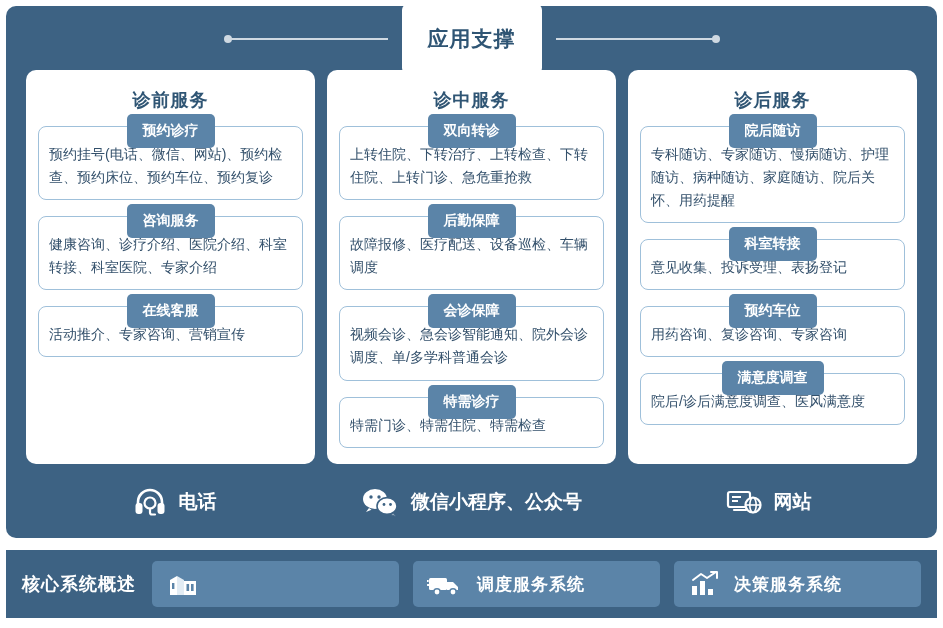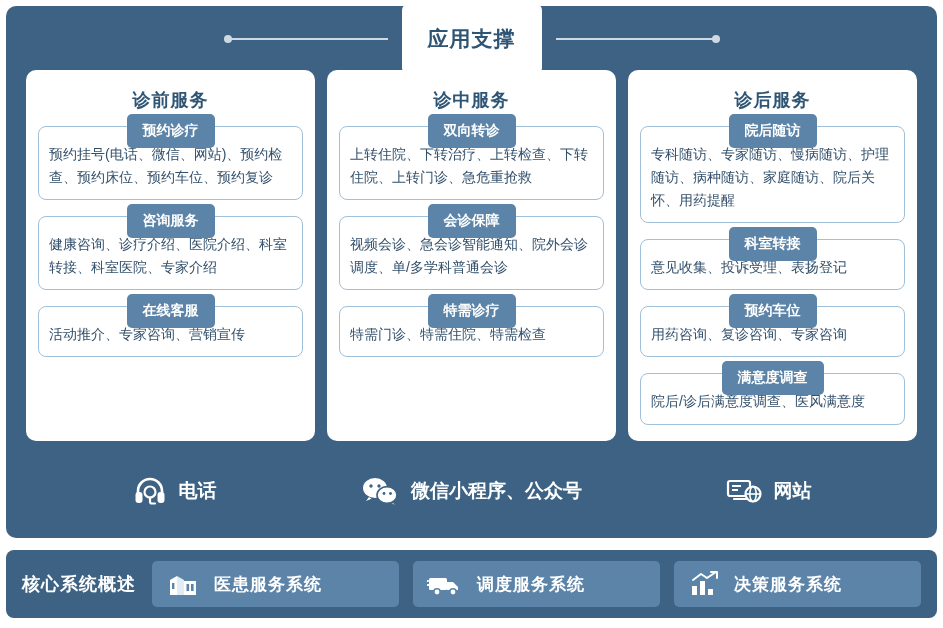--- a/index.html
+++ b/index.html
@@ -111,42 +111,42 @@
     line-height: 1.65;
     text-align: left;
   }
 
   
   .channels {
     position: absolute;
     left: 20px; bottom: 10px;
     width: 891px; height: 52px;
     display: flex;
-    align-items: flex-start;
+    align-items: center;
   }
   .channel {
     display: flex;
     align-items: center;
     justify-content: center;
     gap: 12px;
     color: #ffffff;
     font-size: 19px;
     font-weight: bold;
     flex: 1;
   }
   .channel .ico { display: flex; align-items: center; }
   .channel svg { display: block; }
 
   
   .bottom-bar {
     position: absolute;
     left: 6px; top: 550px;
     width: 931px; height: 68px;
     background: #3d6283;
-    border-radius: 8px;
+    border-radius: 0;
     display: flex;
     align-items: center;
     padding: 0 16px;
     gap: 14px;
   }
   .bottom-title {
     color: #ffffff;
     font-size: 18px;
     font-weight: bold;
     white-space: nowrap;
@@ -206,20 +206,24 @@
           <div class="group-body">活动推介、专家咨询、营销宣传</div>
         </div>
       </div>
 
       <div class="column">
         <div class="col-title">诊中服务</div>
 
         <div class="group">
           <div class="group-label">双向转诊</div>
           <div class="group-body">上转住院、下转治疗、上转检查、下转住院、上转门诊、急危重抢救</div>
+        </div>
+        <div class="group">
+          <div class="group-label">后勤保障</div>
+          <div class="group-body">故障报修、医疗配送、设备巡检、车辆调度</div>
         </div>
         <div class="group">
           <div class="group-label">会诊保障</div>
           <div class="group-body">视频会诊、急会诊智能通知、院外会诊调度、单/多学科普通会诊</div>
         </div>
         <div class="group">
           <div class="group-label">特需诊疗</div>
           <div class="group-body">特需门诊、特需住院、特需检查</div>
         </div>
       </div>
@@ -303,21 +307,20 @@
       <span class="ico">
         <svg width="34" height="30" viewBox="0 0 34 30">
           <path d="M4 26 V11 l7 -4 v19 z" fill="#ffffff"></path>
           <path d="M11 26 V7 l7 4 v15 z" fill="#e2ecf4"></path>
           <rect x="18" y="12" width="12" height="14" fill="#ffffff"></rect>
           <rect x="20.5" y="15" width="2.6" height="7" fill="#5b84a8"></rect>
           <rect x="25" y="15" width="2.6" height="7" fill="#5b84a8"></rect>
           <rect x="6" y="14" width="2.4" height="6" fill="#5b84a8"></rect>
         </svg>
       </span>
-      <span class="sys-label">医患服务系统</span>
     </div>
 
     <div class="sys-card">
       <span class="ico">
         <svg width="36" height="30" viewBox="0 0 36 30">
           <rect x="2" y="9" width="18" height="12" rx="1.5" fill="#ffffff"></rect>
           <path d="M20 13 h6 l5 5 v3 h-11 z" fill="#ffffff"></path>
           <circle cx="10" cy="23" r="3.2" fill="#ffffff" stroke="#5b84a8" stroke-width="1.6"></circle>
           <circle cx="26" cy="23" r="3.2" fill="#ffffff" stroke="#5b84a8" stroke-width="1.6"></circle>
           <path d="M1 12 h-1 M0.5 16 h3" stroke="#ffffff" stroke-width="1.8" stroke-linecap="round"></path>

